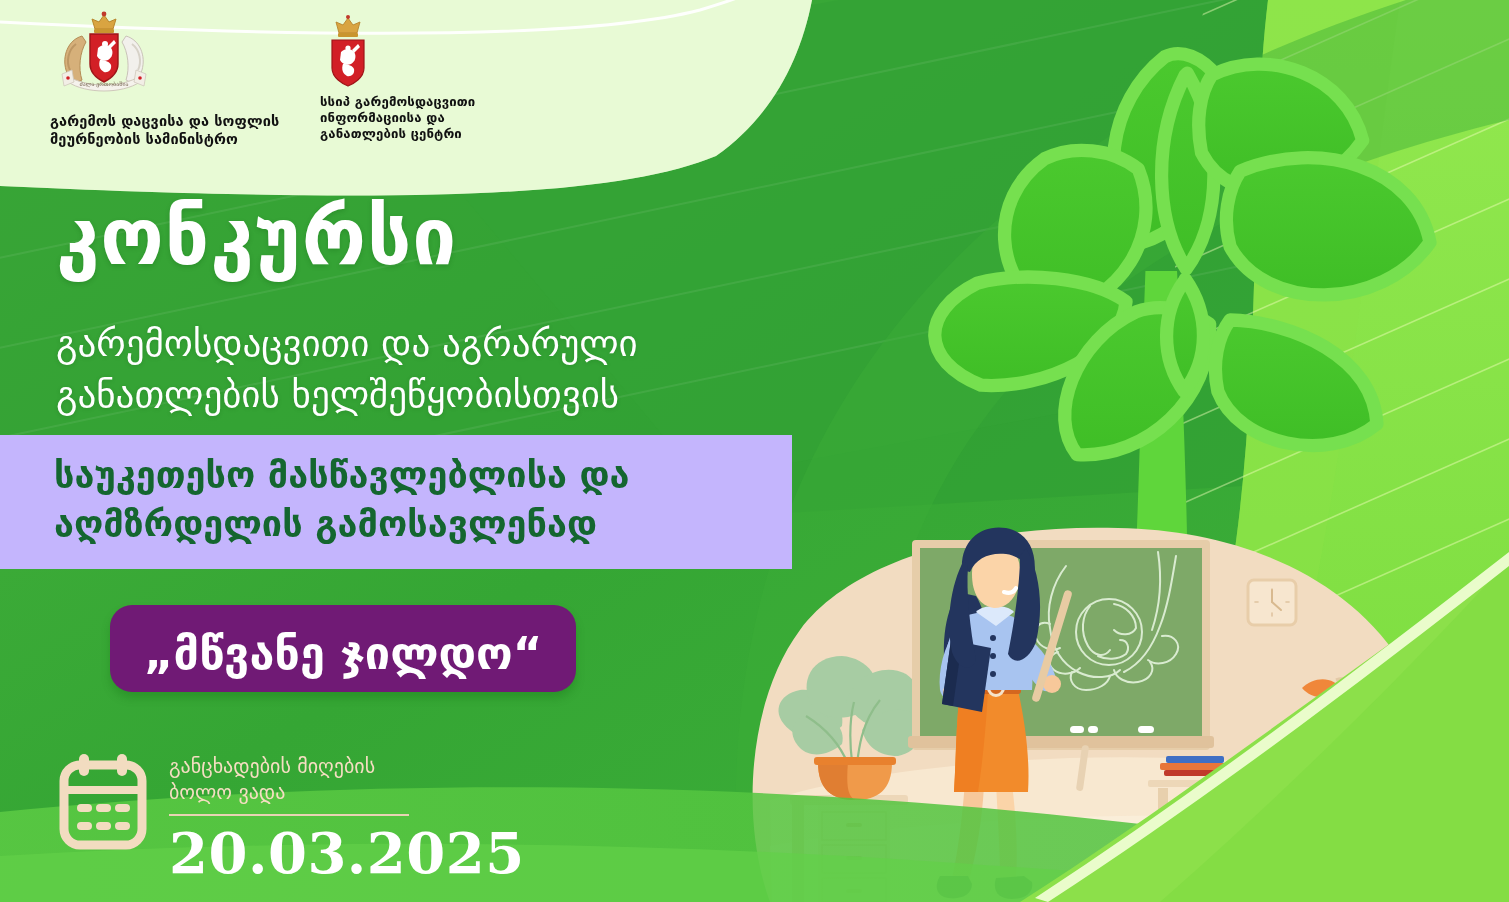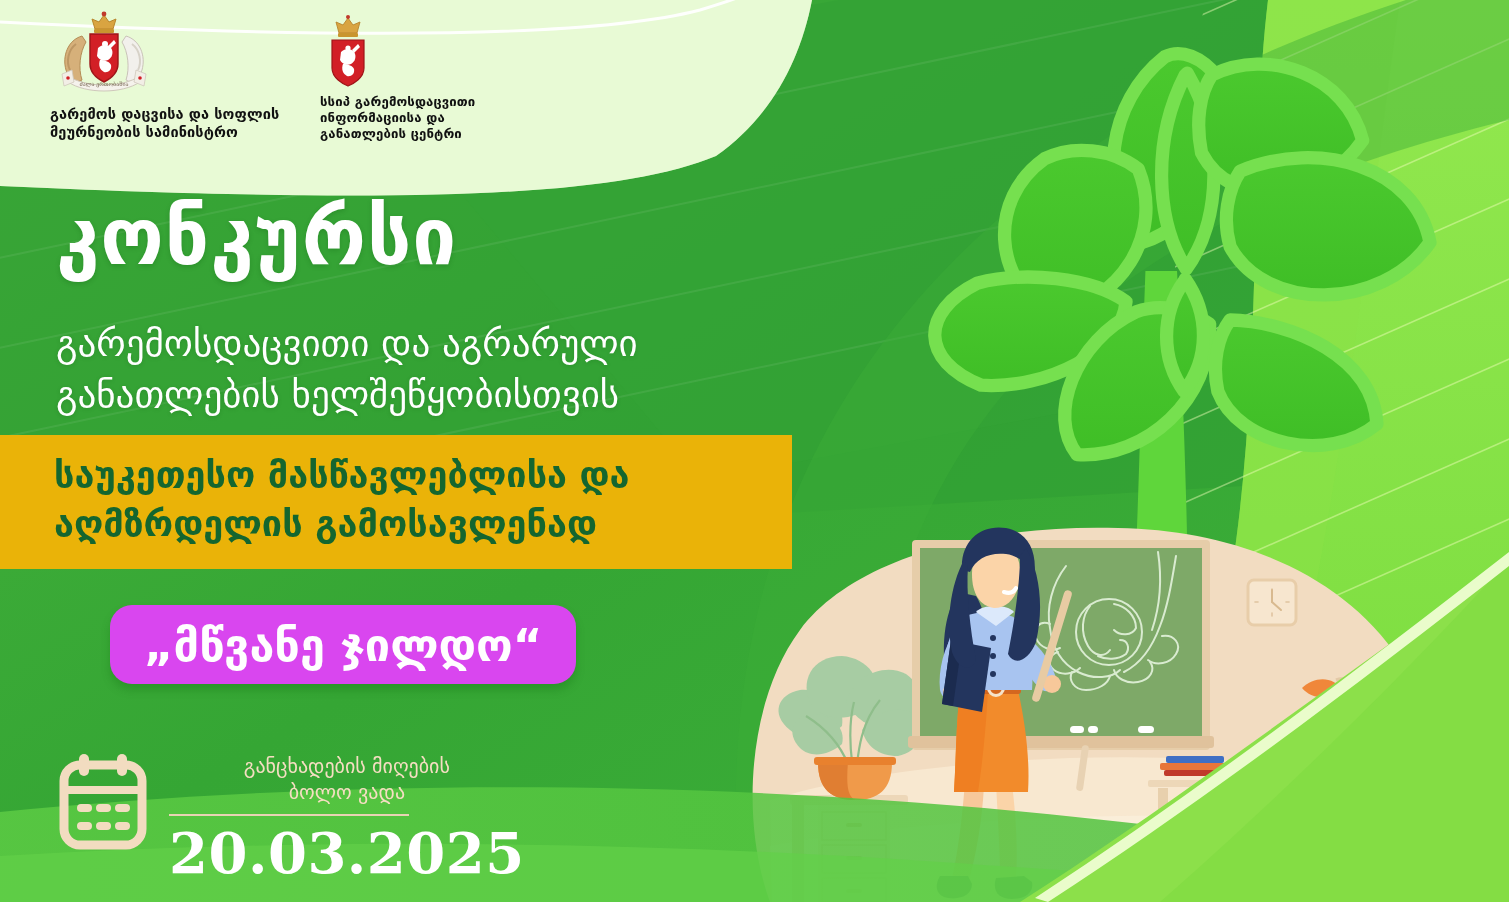--- a/index.html
+++ b/index.html
@@ -20,64 +20,64 @@
   }
   #logo-ministry { left:50px;  top:10px; width:270px; }
   #logo-center   { left:320px; top:14px; width:250px; }
 
   .crest { display:block; }
 
   .logo-text {
     color:#111; font-weight:bold; line-height:1.22;
     white-space:pre-line;
   }
-  #logo-ministry .logo-text { font-size:14.5px; margin-top:10px; letter-spacing:.1px; }
+  #logo-ministry .logo-text { font-size:14.5px; margin-top:17px; letter-spacing:.1px; }
   #logo-center   .logo-text { font-size:13.2px; margin-top:6px; letter-spacing:.1px; }
 
   
   #title {
     position:absolute; left:56px; top:198px;
     color:#ffffff; font-size:78px; font-weight:bold;
     letter-spacing:1px; line-height:1;
     text-shadow:0 2px 5px rgba(0,70,0,.20);
   }
   #subtitle {
     position:absolute; left:56px; top:318px;
     color:#ffffff; font-size:37px; line-height:1.38;
     white-space:pre-line;
     text-shadow:0 1px 4px rgba(0,70,0,.18);
   }
 
   
   #cream-banner {
     position:absolute; left:0; top:435px;
     width:792px; padding:16px 20px 20px 54px;
-    background:#eab308;
+    background:#c4b5fd;
   }
   #cream-banner-text {
     color:#14662F; font-size:36px; font-weight:bold;
     line-height:1.36; white-space:pre-line;
   }
 
   
   #award-pill {
     position:absolute; left:110px; top:605px;
-    padding:17px 34px 15px 34px;
-    background:#d946ef;
+    padding:25px 34px 15px 34px;
+    background:#701a75;
     border-radius:22px;
     box-shadow:0 6px 10px rgba(0,80,0,.22);
   }
   #award-pill-text {
     color:#ffffff; font-size:45px; font-weight:bold; line-height:1.05;
     white-space:nowrap;
   }
 
   
   #deadline { position:absolute; left:55px; top:752px; display:flex; align-items:flex-start; gap:18px; }
-  #deadline-texts { padding-top:2px;text-align:center; }
+  #deadline-texts { padding-top:2px; }
   #deadline-label {
     color:#F5DEC2; font-size:20px; line-height:1.28; white-space:pre-line;
   }
   #deadline-rule { width:240px; height:2px; background:#E8D3B4; margin:9px 0 4px 0; }
   #deadline-date {
     color:#ffffff; font-size:56px; font-weight:bold;
     font-family:"DejaVu Serif","Liberation Serif",serif;
     letter-spacing:.5px;
   }
 </style>

